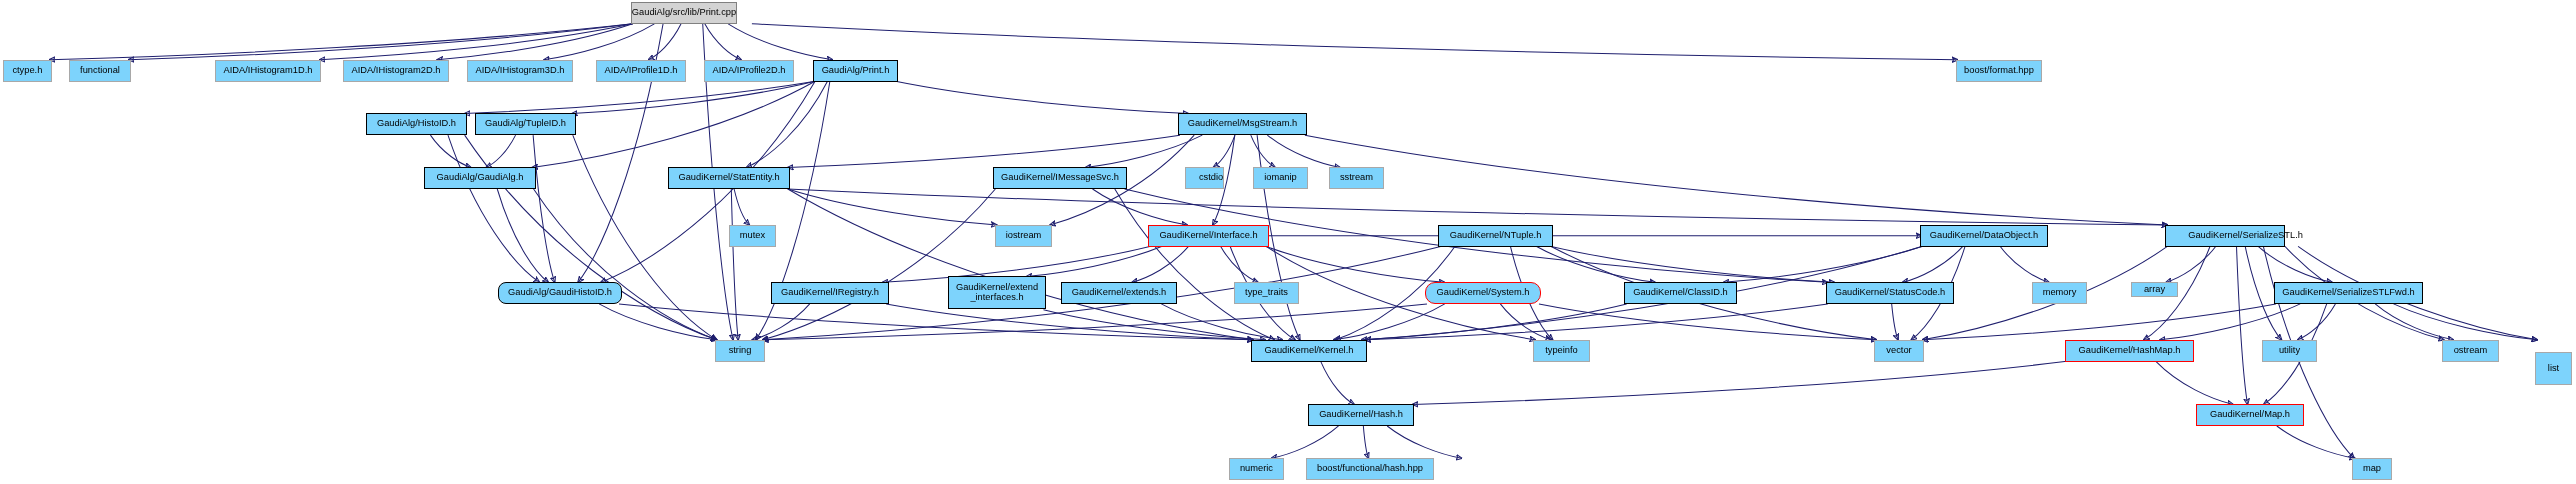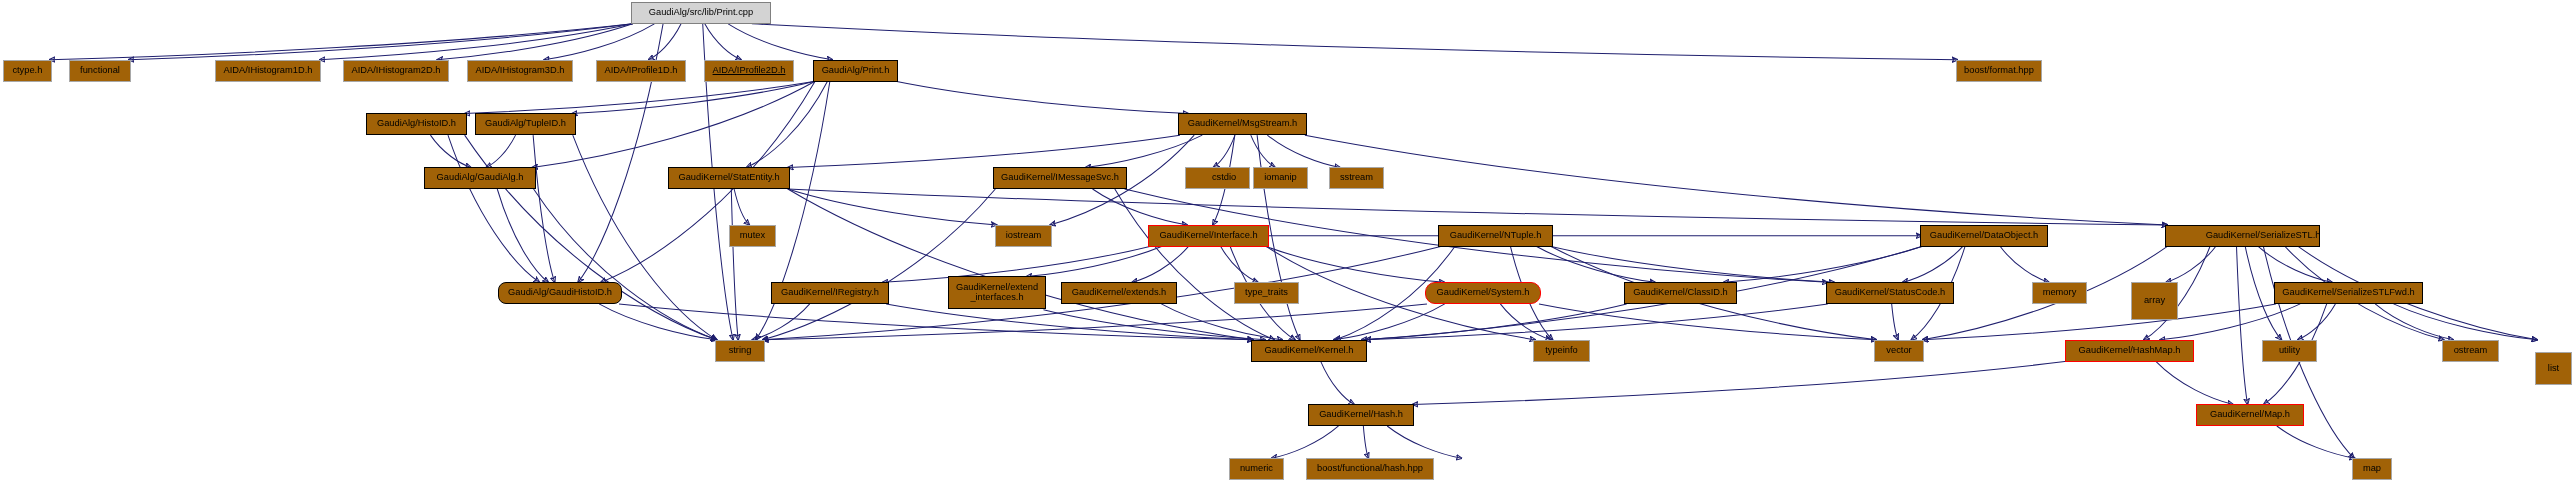--- a/index.html
+++ b/index.html
@@ -1,19 +1,19 @@
 <!DOCTYPE html>
 <html style="font-size:11.5px"><head>
 <meta charset="utf-8">
 <style>
   html,body{margin:0;padding:0;background:#ffffff;}
   #canvas{position:relative;width:2576px;height:485px;background:#ffffff;
           font-family:"Liberation Sans", sans-serif;overflow:hidden;}
   .node{position:absolute;box-sizing:border-box;display:flex;align-items:center;
-        justify-content:center;text-align:center;background:#a16207;
+        justify-content:center;text-align:center;background:#7dd3fc;
         border:0.7px solid #a8a8a8;color:#000000;font-size:9.3px;line-height:1.05;
         white-space:pre-line;padding:0 2.9px;z-index:5;}
   .node.lib{border:0.7px solid #000000;}
   .node.red{border:0.7px solid #ff0000;}
   .node.root{background:#d3d3d3;border:0.7px solid #808080;}
   svg#edges{position:absolute;left:0;top:0;width:2576px;height:485px;z-index:1;}
   svg#edges path{fill:none;stroke:#1f1f6e;stroke-width:1.4;}
 </style>
 </head>
 <body>
@@ -121,56 +121,56 @@
         <path d="M3001.96,503 C3034.216,536 3079.3744,555.8 3109.48,563" marker-end="url(#ah)"></path>
         <path d="M2878,503 C2604.7,536 2222.08,555.8 1967,563" marker-end="url(#ah)"></path>
         <path d="M3170.4,593 C3203.04,617.75 3248.736,632.6 3279.2,638" marker-end="url(#ah)"></path>
         <path d="M1839.06,503 C1853.076,536 1872.6984,555.8 1885.78,563" marker-end="url(#ah)"></path>
         <path d="M1863.88,593 C1835.8480000000002,617.75 1796.6032,632.6 1770.44,638" marker-end="url(#ah)"></path>
         <path d="M1898.42,593 C1900.5320000000002,617.75 1903.4888,632.6 1905.46,638" marker-end="url(#ah)"></path>
         <path d="M1931.64,593 C1962.7440000000001,617.75 2006.2896,632.6 2035.32,638" marker-end="url(#ah)"></path>
       </g>
   </svg>
   <div id="node-layer">
-      <div class="node root" style="left: 631px; top: 2.2px; width: 140px; height: 21.5px;">GaudiAlg/src/lib/Print.cpp</div>
+      <div class="node root" style="left: 631px; top: 2.2px; width: 106px; height: 21.5px;">GaudiAlg/src/lib/Print.cpp</div>
       <div class="node" style="left: 2.9px; top: 60px; width: 49px; height: 21.5px;">ctype.h</div>
       <div class="node" style="left: 69px; top: 60px; width: 62px; height: 21.5px;">functional</div>
       <div class="node" style="left: 215px; top: 60px; width: 106px; height: 21.5px;">AIDA/IHistogram1D.h</div>
       <div class="node" style="left: 343px; top: 60px; width: 106px; height: 21.5px;">AIDA/IHistogram2D.h</div>
       <div class="node" style="left: 467px; top: 60px; width: 106px; height: 21.5px;">AIDA/IHistogram3D.h</div>
       <div class="node" style="left: 596px; top: 60px; width: 90px; height: 21.5px;">AIDA/IProfile1D.h</div>
-      <div class="node" style="left: 704px; top: 60px; width: 90px; height: 21.5px; text-decoration: underline;">AIDA/IProfile2D.h</div>
+      <div class="node" style="left: 704px; top: 60px; width: 90px; height: 21.5px;">AIDA/IProfile2D.h</div>
       <div class="node lib" style="left: 813px; top: 60px; width: 85px; height: 21.5px;">GaudiAlg/Print.h</div>
       <div class="node" style="left: 1956px; top: 60px; width: 86px; height: 21.5px;">boost/format.hpp</div>
       <div class="node lib" style="left: 366px; top: 113px; width: 101px; height: 21.5px;">GaudiAlg/HistoID.h</div>
       <div class="node lib" style="left: 475px; top: 113px; width: 101px; height: 21.5px;">GaudiAlg/TupleID.h</div>
       <div class="node lib" style="left: 1178px; top: 113px; width: 129px; height: 21.5px;">GaudiKernel/MsgStream.h</div>
       <div class="node lib" style="left: 424px; top: 167px; width: 112px; height: 21.5px;">GaudiAlg/GaudiAlg.h</div>
       <div class="node lib" style="left: 668px; top: 167px; width: 122px; height: 21.5px;">GaudiKernel/StatEntity.h</div>
       <div class="node lib" style="left: 993px; top: 167px; width: 134px; height: 21.5px;">GaudiKernel/IMessageSvc.h</div>
-      <div class="node" style="left: 1185px; top: 167px; width: 65px; height: 21.5px; padding-left: 16px;">cstdio</div>
+      <div class="node" style="left: 1185px; top: 167px; width: 39px; height: 21.5px; padding-left: 16px;">cstdio</div>
       <div class="node" style="left: 1253px; top: 167px; width: 55px; height: 21.5px;">iomanip</div>
       <div class="node" style="left: 1329px; top: 167px; width: 55px; height: 21.5px;">sstream</div>
       <div class="node lib" style="left: 1920px; top: 225px; width: 128px; height: 21.5px;">GaudiKernel/DataObject.h</div>
-      <div class="node lib" style="left: 2165px; top: 225px; width: 155px; height: 21.5px; padding-left: 44px;">GaudiKernel/SerializeSTL.h</div>
+      <div class="node lib" style="left: 2165px; top: 225px; width: 120px; height: 21.5px; padding-left: 44px;">GaudiKernel/SerializeSTL.h</div>
       <div class="node lib" style="left: 498px; top: 282px; width: 124px; height: 21.5px; border-radius: 8px;">GaudiAlg/GaudiHistoID.h</div>
       <div class="node" style="left: 729px; top: 225px; width: 47px; height: 21.5px;">mutex</div>
       <div class="node" style="left: 995px; top: 225px; width: 57px; height: 21.5px;">iostream</div>
       <div class="node red" style="left: 1148px; top: 225px; width: 121px; height: 21.5px;">GaudiKernel/Interface.h</div>
       <div class="node lib" style="left: 1438px; top: 225px; width: 115px; height: 21.5px;">GaudiKernel/NTuple.h</div>
       <div class="node lib" style="left: 771px; top: 282px; width: 118px; height: 21.5px;">GaudiKernel/IRegistry.h</div>
       <div class="node lib" style="left: 948px; top: 276px; width: 98px; height: 33px;">GaudiKernel/extend
 _interfaces.h</div>
       <div class="node lib" style="left: 1061px; top: 282px; width: 116px; height: 21.5px;">GaudiKernel/extends.h</div>
       <div class="node" style="left: 1234px; top: 282px; width: 65px; height: 21.5px;">type_traits</div>
       <div class="node red" style="left: 1425px; top: 282px; width: 116px; height: 21.5px; border-radius: 10px;">GaudiKernel/System.h</div>
       <div class="node lib" style="left: 1624px; top: 282px; width: 113px; height: 21.5px;">GaudiKernel/ClassID.h</div>
       <div class="node lib" style="left: 1826px; top: 282px; width: 128px; height: 21.5px;">GaudiKernel/StatusCode.h</div>
       <div class="node" style="left: 2032px; top: 282px; width: 55px; height: 21.5px;">memory</div>
-      <div class="node" style="left: 2131px; top: 282px; width: 47px; height: 38px;">array</div>
+      <div class="node" style="left: 2131px; top: 282px; width: 47px; height: 15px;">array</div>
       <div class="node lib" style="left: 2274px; top: 282px; width: 149px; height: 21.5px;">GaudiKernel/SerializeSTLFwd.h</div>
       <div class="node" style="left: 715px; top: 340px; width: 50px; height: 21.5px;">string</div>
       <div class="node lib" style="left: 1251px; top: 340px; width: 116px; height: 21.5px;">GaudiKernel/Kernel.h</div>
       <div class="node" style="left: 1533px; top: 340px; width: 57px; height: 21.5px;">typeinfo</div>
       <div class="node" style="left: 1874px; top: 340px; width: 50px; height: 21.5px;">vector</div>
       <div class="node red" style="left: 2065px; top: 340px; width: 129px; height: 21.5px;">GaudiKernel/HashMap.h</div>
       <div class="node" style="left: 2262px; top: 340px; width: 55px; height: 21.5px;">utility</div>
       <div class="node" style="left: 2442px; top: 340px; width: 57px; height: 21.5px;">ostream</div>
       <div class="node" style="left: 2535px; top: 352px; width: 37px; height: 33px;">list</div>
       <div class="node lib" style="left: 1308px; top: 404px; width: 106px; height: 21.5px;">GaudiKernel/Hash.h</div>

